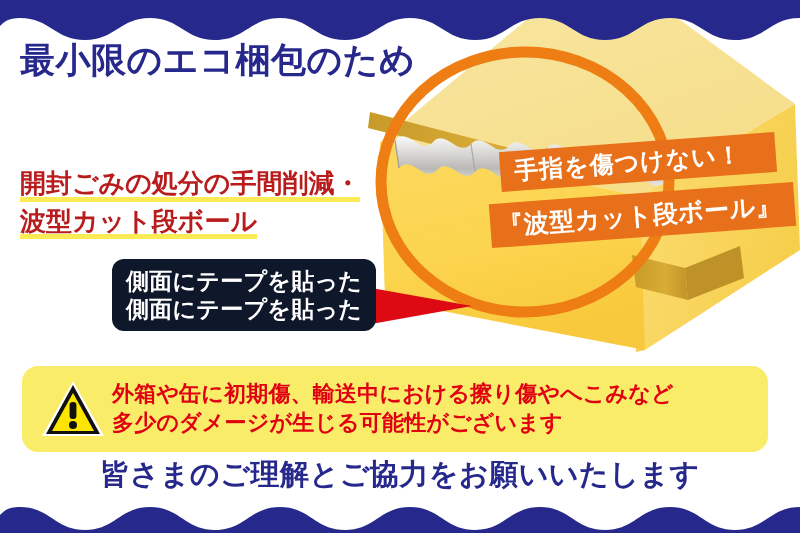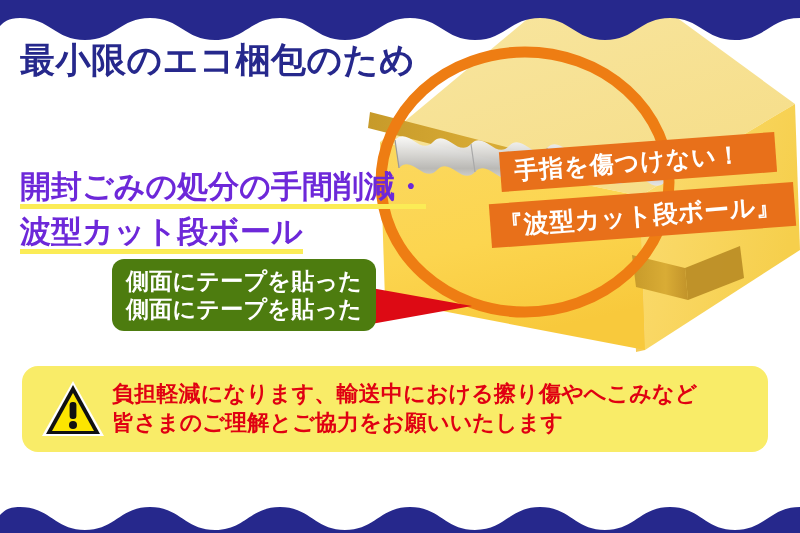--- a/index.html
+++ b/index.html
@@ -36,36 +36,36 @@
     white-space:nowrap;
     text-shadow:
       0 0 7px #fff, 0 0 7px #fff, 0 0 7px #fff, 0 0 7px #fff,
       0 0 12px #fff, 0 0 12px #fff, 0 0 14px #fff, 0 0 14px #fff;
   }
   .headline .hl-line{display:block;}
 
   
   .sublines{
     top:165px;left:20px;z-index:30;
-    font-size:31px;font-weight:700;
-    color:#6d28d9;
+    font-size:26px;font-weight:700;
+    color:#b91c1c;
     line-height:1.45;
     white-space:nowrap;
   }
   .sublines .sub-line{display:block;position:relative;width:max-content;}
   .sublines .sub-line::after{
     content:"";position:absolute;left:0;right:0;bottom:1px;height:5px;
     background:#FBEC56;z-index:-1;
   }
   .sublines .sub-line span{position:relative;z-index:2;}
 
   
   .red-callout{
     top:259px;left:112px;width:264px;height:72px;
-    background:#4d7c0f;
+    background:#0f172a;
     border-radius:12px;
     z-index:32;
     box-sizing:border-box;
     display:flex;flex-direction:column;
     align-items:center;justify-content:center;
   }
   .red-callout .rc-line{
     display:block;color:#ffffff;
     font-size:23px;font-weight:700;
     line-height:1.22;white-space:nowrap;
@@ -238,25 +238,26 @@
 
   <div class="layer warn-box">
     <svg class="warn-icon" viewBox="0 0 66 62">
       <path d="M 33 3 L 64 58 L 2 58 Z" fill="#FFFFFF"></path>
       <path d="M 33 7 L 60 56 L 6 56 Z" fill="#111111"></path>
       <path d="M 33 15 L 54 53 L 12 53 Z" fill="#FCE500"></path>
       <rect x="29.6" y="24" width="6.8" height="17" rx="3" fill="#111111"></rect>
       <circle cx="33" cy="47" r="4" fill="#111111"></circle>
     </svg>
     <div class="warn-text">
-      <span class="wt-line">負担軽減になります、輸送中における擦り傷やへこみなど</span>
-      <span class="wt-line">皆さまのご理解とご協力をお願いいたします</span>
+      <span class="wt-line">外箱や缶に初期傷、輸送中における擦り傷やへこみなど</span>
+      <span class="wt-line">多少のダメージが生じる可能性がございます</span>
     </div>
   </div>
 
+  <div class="layer closing">皆さまのご理解とご協力をお願いいたします</div>
 
   <svg class="layer wave-top" viewBox="0 0 800 46" preserveAspectRatio="none">
     <path d="M 0 0 L 800 0 L 800 18
              C 770 18, 765 40, 735 40
              C 705 40, 700 18, 670 18
              C 640 18, 635 40, 605 40
              C 575 40, 570 18, 540 18
              C 510 18, 505 40, 475 40
              C 445 40, 440 18, 410 18
              C 380 18, 375 40, 345 40

